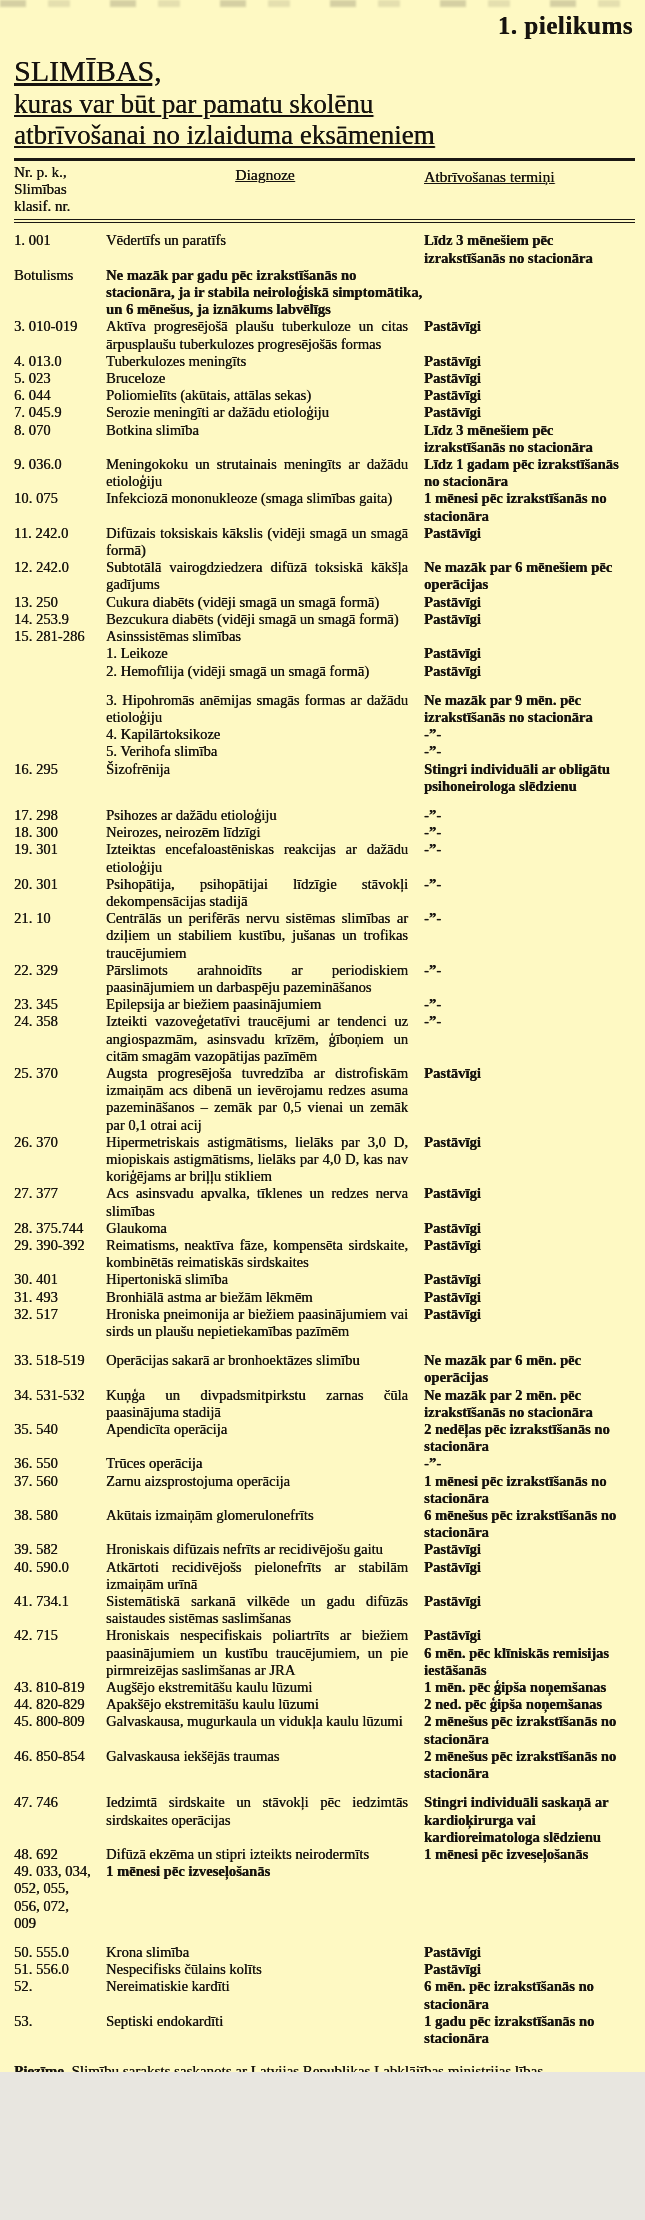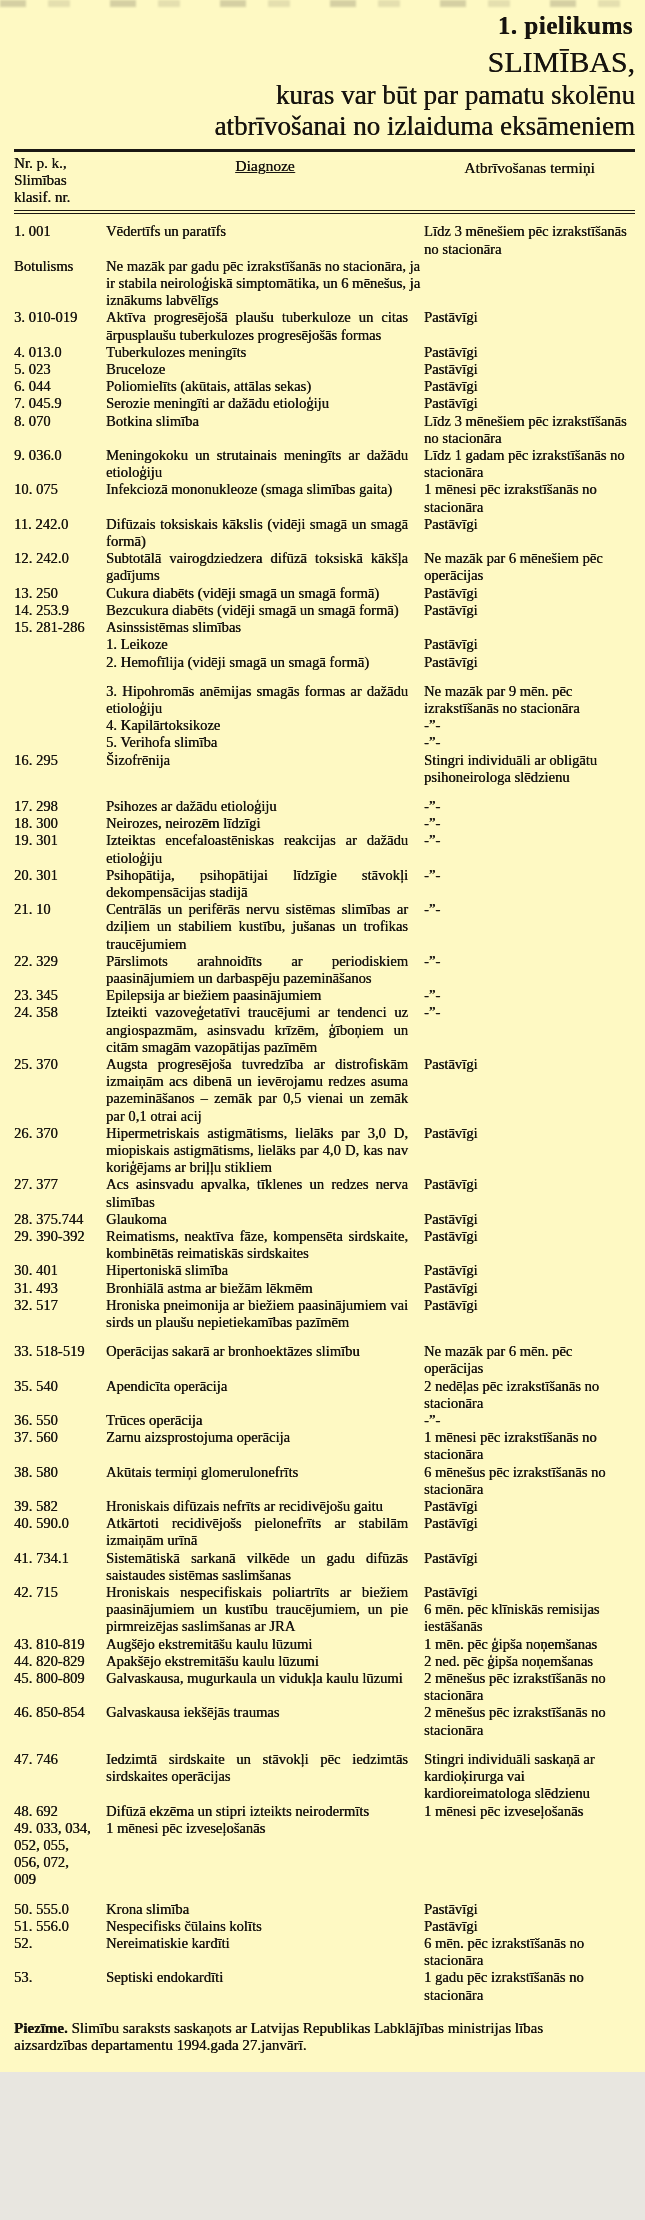--- a/index.html
+++ b/index.html
@@ -22,50 +22,51 @@
     filter:blur(1.2px);
     opacity:.55;
   }
   .annex{
     text-align:right;
     font-size:25px;font-weight:bold;
     margin:8px 2px 0 0;
     letter-spacing:0.5px;
   }
   .title{
-    text-align:right;
+    text-align:left;
     line-height:1.16;
-    margin-top:5px;
+    margin-top:14px;
+    text-decoration:underline;
   }
   .title .t1{font-size:30px;}
   .title .t2,.title .t3{font-size:27px;}
   .rule-top{
     border-top:3px solid #1b1813;
     margin-top:7px;
   }
   .thead{
     display:grid;
     grid-template-columns:92px 318px 1fr;
     padding:3px 0 4px 0;
     border-bottom:4px double #1b1813;
   }
   .thead .th1{font-size:15px;line-height:17px;white-space:pre-line;}
   .thead .th2{font-size:15.5px;text-align:center;padding-top:2px;text-decoration:underline;}
-  .thead .th3{font-size:15.5px;text-align:center;padding-top:4px;}
+  .thead .th3{font-size:15.5px;text-align:left;padding-top:4px;text-decoration:underline;}
   .tbody{padding-top:9px;}
   .trow{
     display:grid;
     grid-template-columns:92px 318px 1fr;
     font-size:14.6px;
     line-height:17.2px;
   }
   .trow.gap{margin-top:12px;}
   .c1{white-space:pre-line;padding-right:4px;}
   .c2{padding-right:16px;text-align:justify;}
-  .c3{white-space:pre-line;}
+  .c3{white-space:pre-line;font-weight:bold;}
   .note{
     margin-top:16px;
     font-size:15px;
     line-height:17.5px;
     padding-right:26px;
   }
   .note .nlabel{font-weight:bold;}
 </style>
 </head>
 <body>
@@ -276,37 +277,42 @@
         <div class="c1">32. 517</div>
         <div class="c2">Hroniska pneimonija ar biežiem paasinājumiem vai sirds un plaušu nepietiekamības pazīmēm</div>
         <div class="c3">Pastāvīgi</div>
       </div>
       <div class="trow gap">
         <div class="c1">33. 518-519</div>
         <div class="c2">Operācijas sakarā ar bronhoektāzes slimību</div>
         <div class="c3">Ne mazāk par 6 mēn. pēc operācijas</div>
       </div>
       <div class="trow">
+        <div class="c1">34. 531-532</div>
+        <div class="c2">Kuņģa un divpadsmitpirkstu zarnas čūla paasinājuma stadijā</div>
+        <div class="c3">Ne mazāk par 2 mēn. pēc izrakstīšanās no stacionāra</div>
+      </div>
+      <div class="trow">
         <div class="c1">35. 540</div>
         <div class="c2">Apendicīta operācija</div>
         <div class="c3">2 nedēļas pēc izrakstīšanās no stacionāra</div>
       </div>
       <div class="trow">
         <div class="c1">36. 550</div>
         <div class="c2">Trūces operācija</div>
         <div class="c3">-”-</div>
       </div>
       <div class="trow">
         <div class="c1">37. 560</div>
         <div class="c2">Zarnu aizsprostojuma operācija</div>
         <div class="c3">1 mēnesi pēc izrakstīšanās no stacionāra</div>
       </div>
       <div class="trow">
         <div class="c1">38. 580</div>
-        <div class="c2">Akūtais termiņi glomerulonefrīts</div>
+        <div class="c2">Akūtais izmaiņām glomerulonefrīts</div>
         <div class="c3">6 mēnešus pēc izrakstīšanās no stacionāra</div>
       </div>
       <div class="trow">
         <div class="c1">39. 582</div>
         <div class="c2">Hroniskais difūzais nefrīts ar recidivējošu gaitu</div>
         <div class="c3">Pastāvīgi</div>
       </div>
       <div class="trow">
         <div class="c1">40. 590.0</div>
         <div class="c2">Atkārtoti recidivējošs pielonefrīts ar stabilām izmaiņām urīnā</div>

